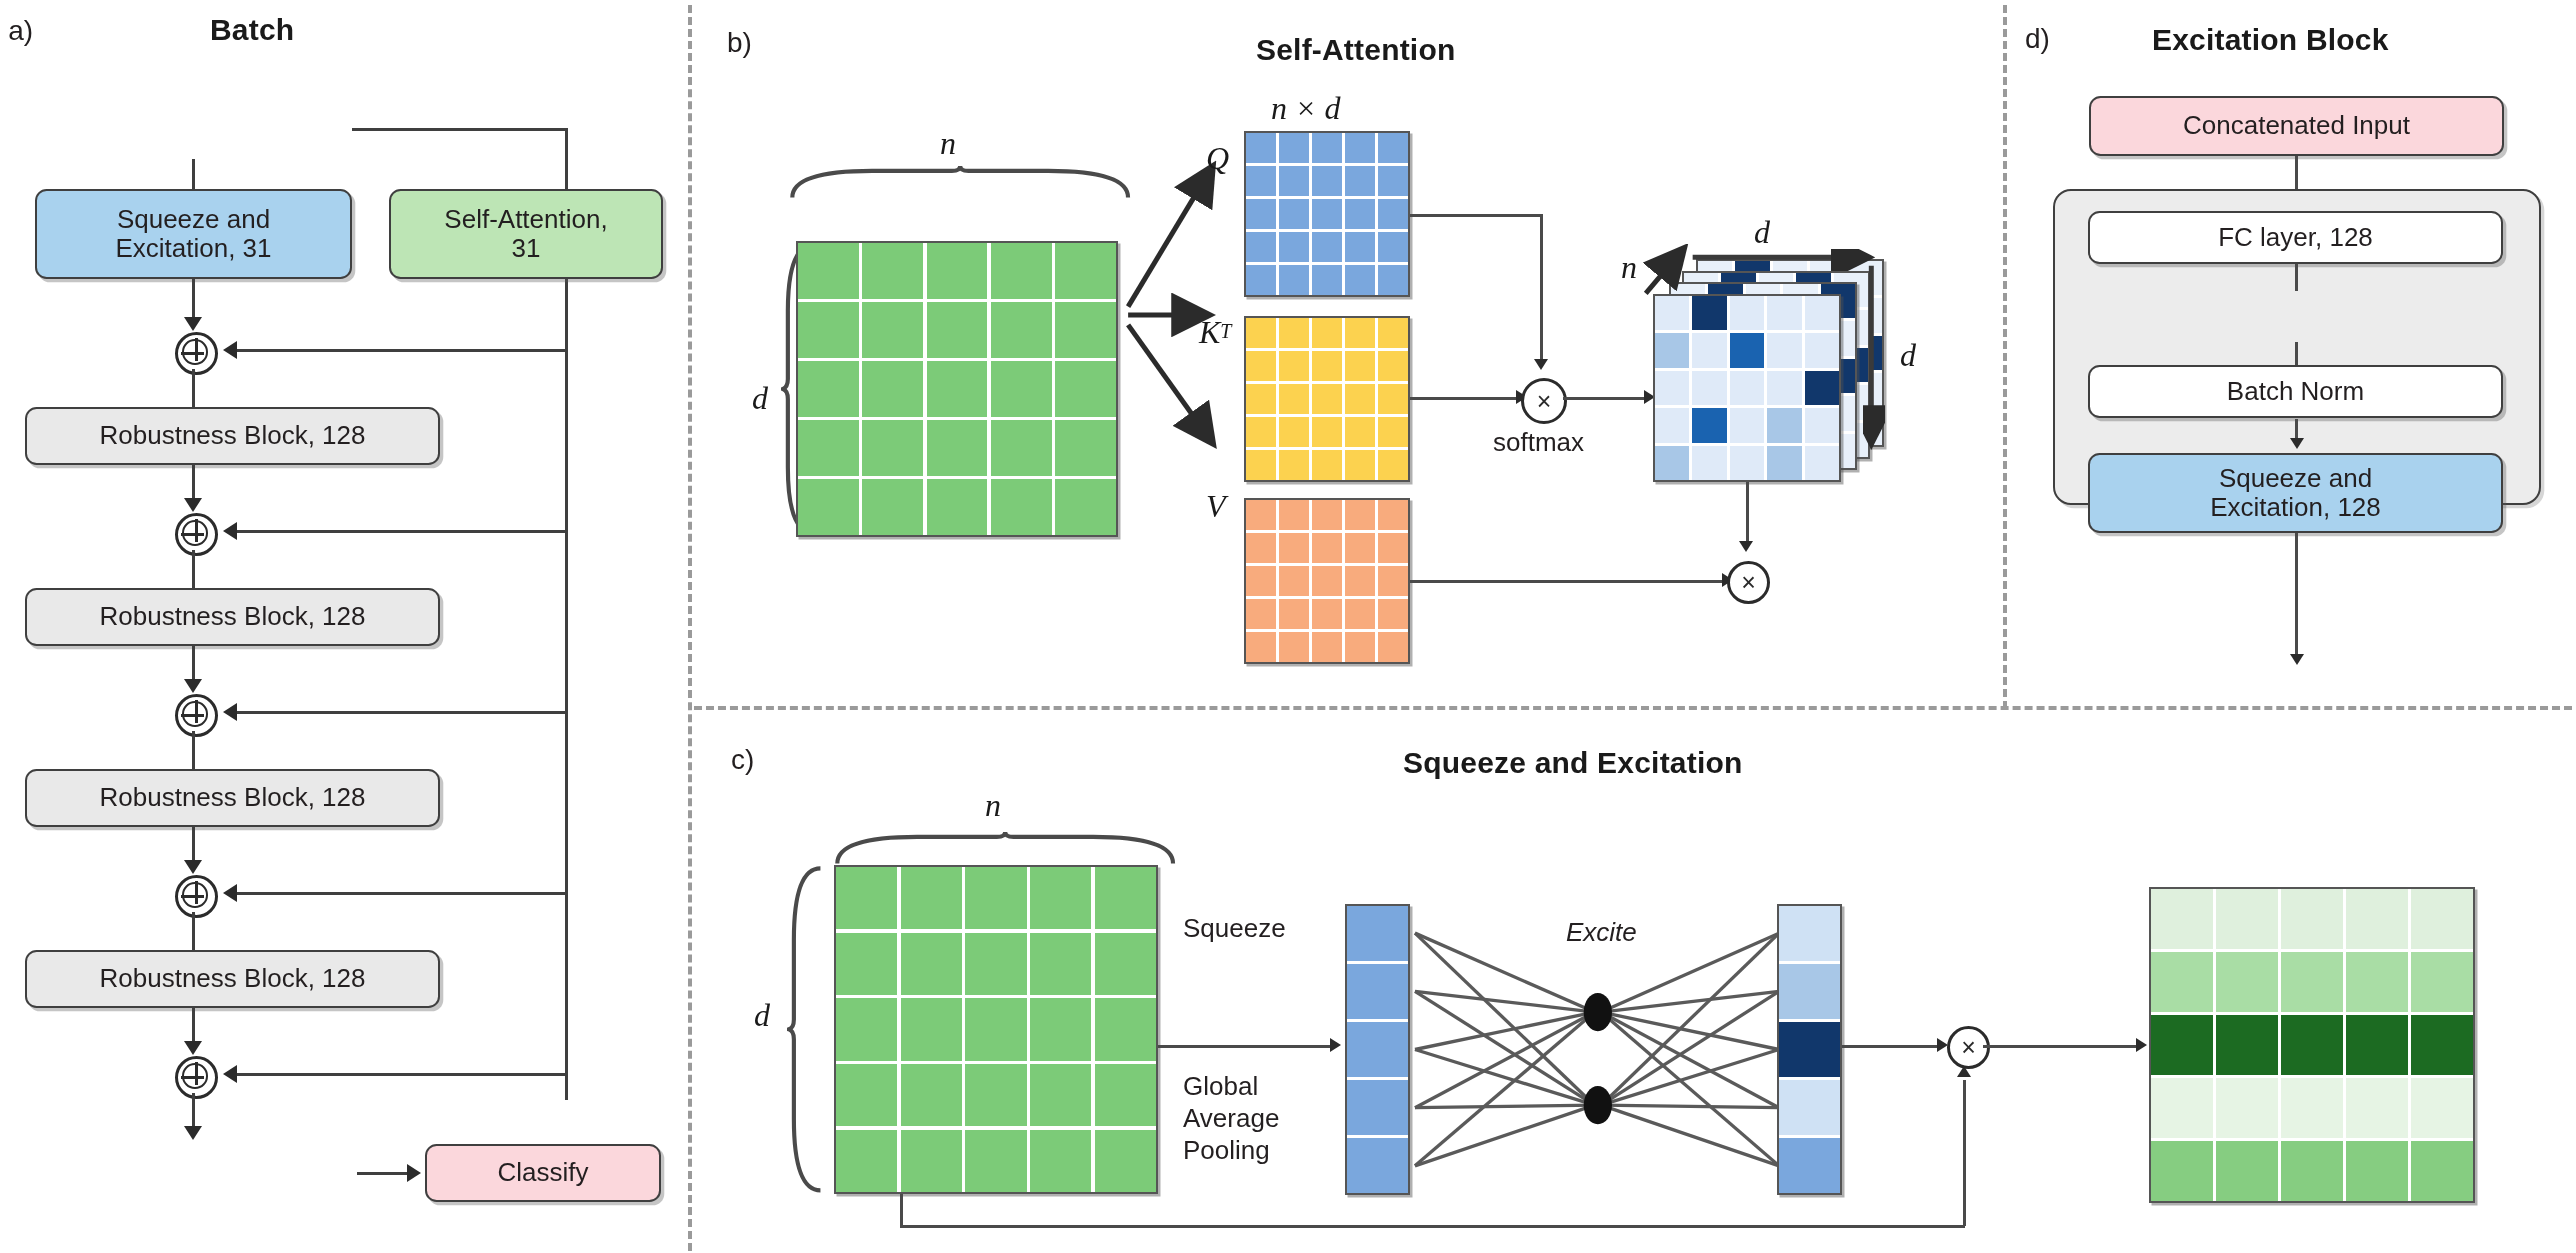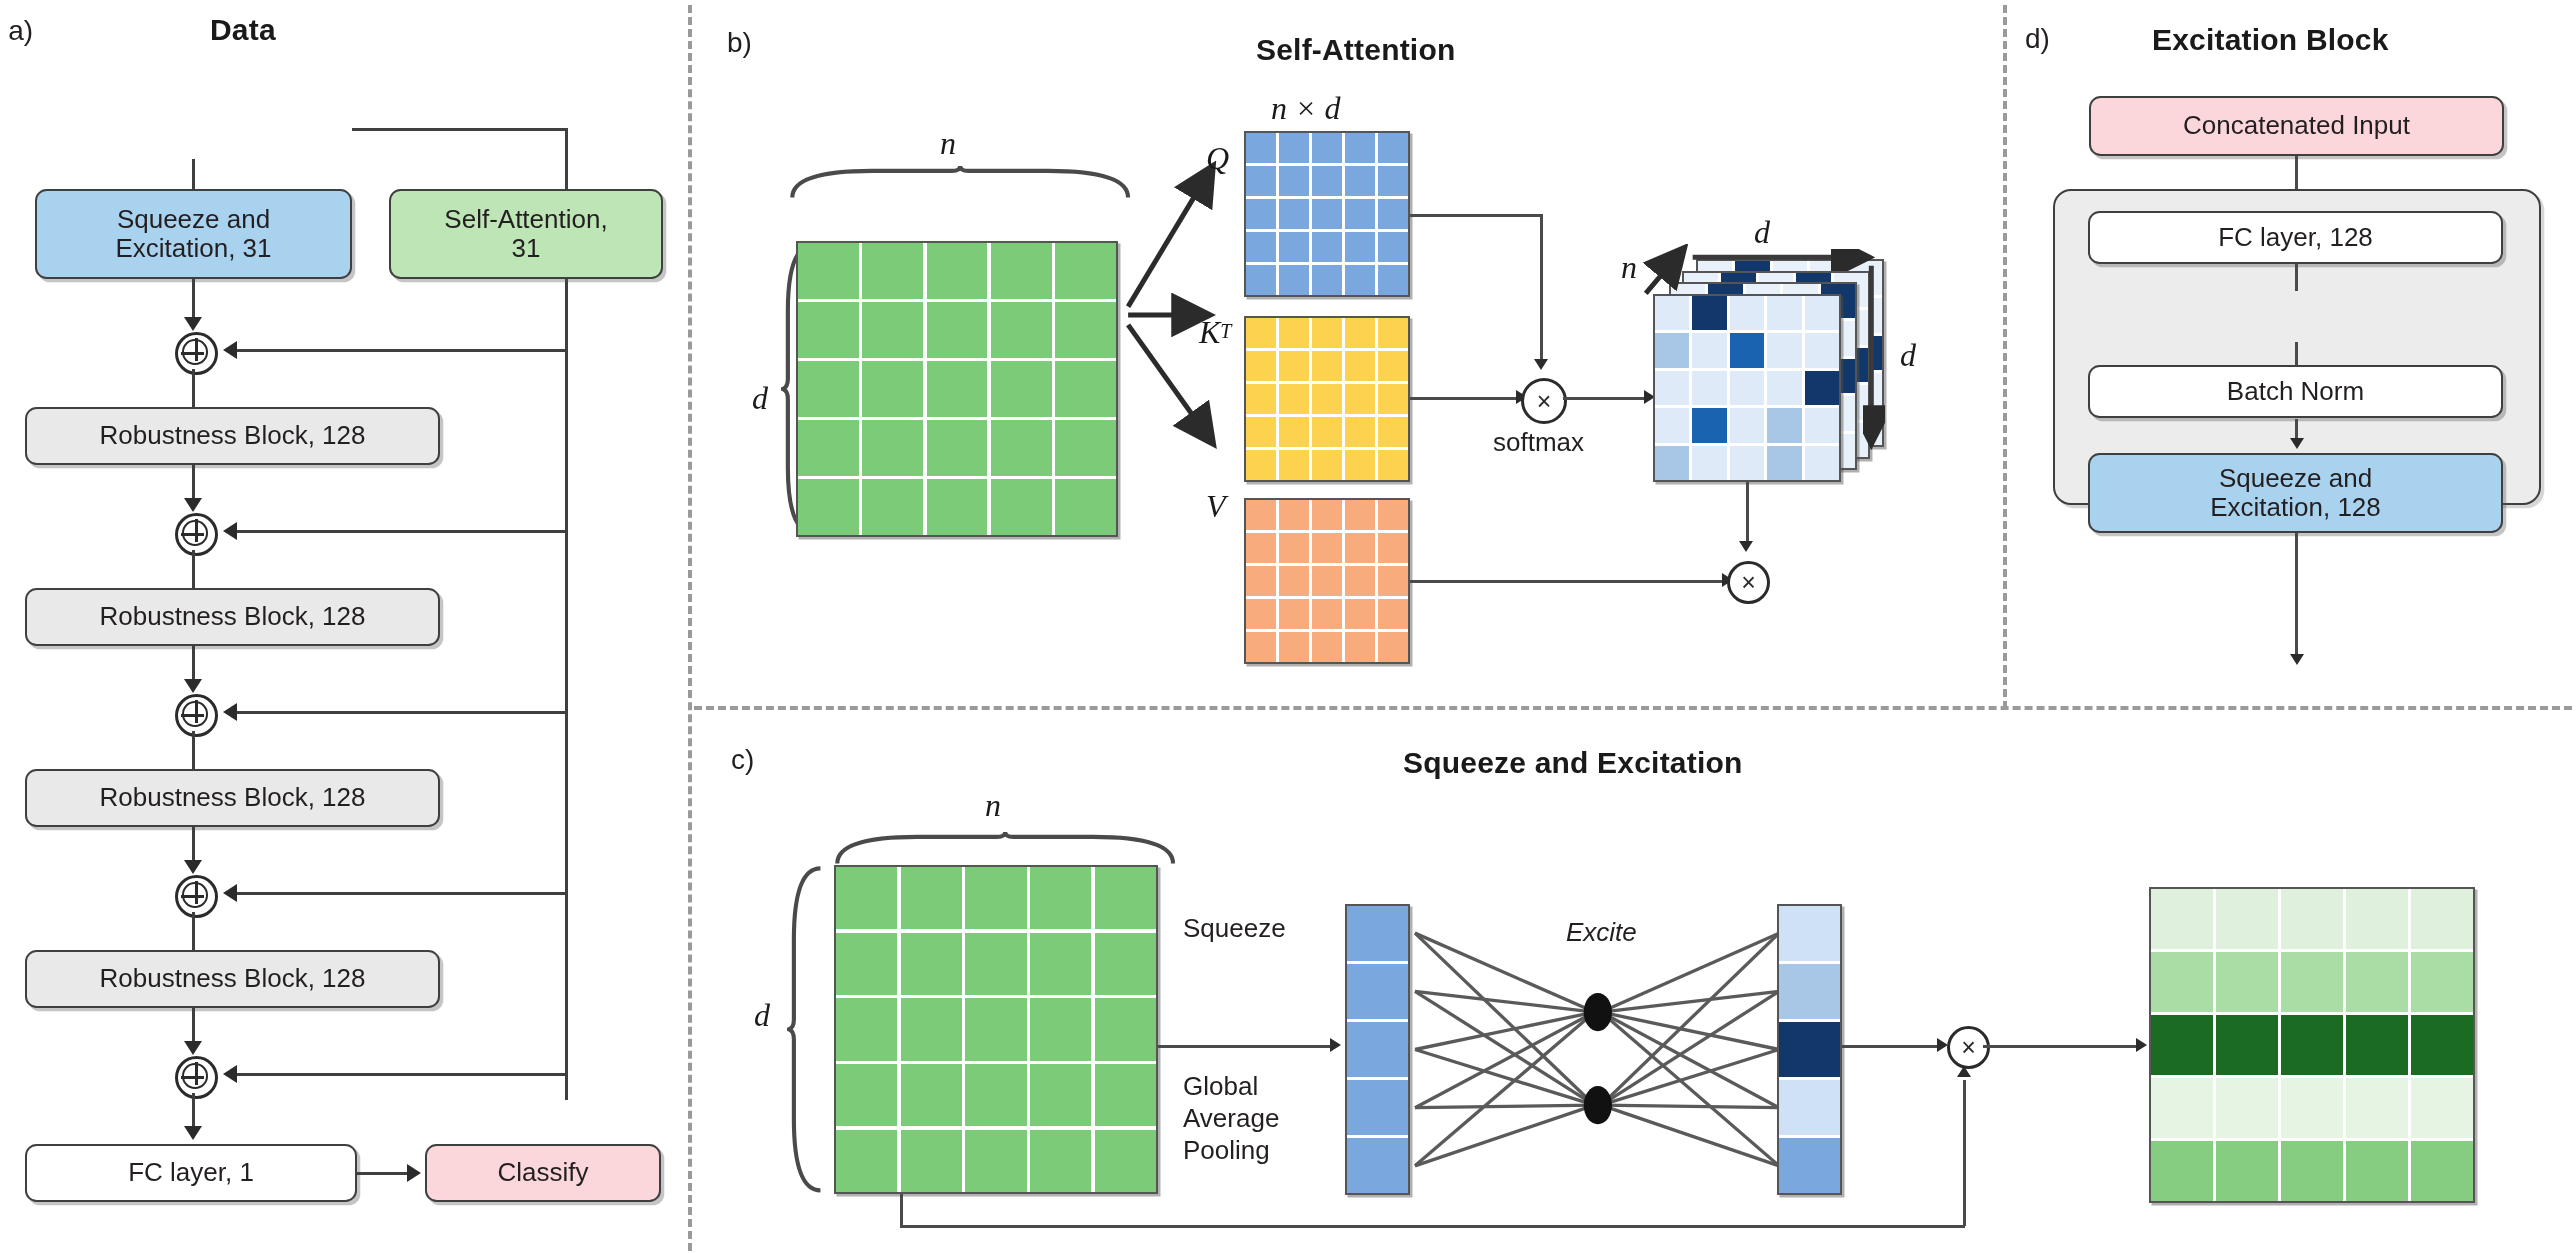--- a/index.html
+++ b/index.html
@@ -53,21 +53,21 @@
 </head>
 <body>
 
 <div id="stage">
 
   <div class="abs vdash" style="left:688px;top:5px;height:1246px;"></div>
   <div class="abs vdash" style="left:2003px;top:5px;height:704px;"></div>
   <div class="abs hdash" style="left:694px;top:706px;width:1878px;"></div>
 
   <div class="abs panel-letter" style="left:8.3px;top:15px;">a)</div>
-  <div class="abs panel-title" style="left:210px;top:13.3px;">Data</div>
+  <div class="abs panel-title" style="left:210px;top:13.3px;">Batch</div>
 
 
   <div class="abs hline" style="left:352px;top:128px;width:216px;"></div>
   <div class="abs vline" style="left:565px;top:128px;height:972px;"></div>
 
   <div class="abs vline" style="left:192px;top:159px;height:30px;"></div>
 
   <div class="abs box blue" style="left:35px;top:189px;width:317px;height:90px;">
     <span style="white-space:pre-line;">Squeeze and
 Excitation, 31</span>
@@ -136,23 +136,20 @@
 
   <div class="oplus" style="left:175px;top:1056px;">
       <span class="ring"></span>
     </div>
   <div class="abs hline" style="left:237px;top:1073px;width:331px;"></div>
   <div class="abs arrow-left" style="left:223px;top:1065px;"></div>
 
   <div class="abs vline" style="left:192px;top:1093px;height:37px;"></div>
   <div class="abs arrow-down" style="left:184px;top:1126px;"></div>
 
-  <div class="abs box white" style="left:25px;top:1144px;width:332px;height:58px;">
-    <span>FC layer, 1</span>
-  </div>
   <div class="abs hline" style="left:357px;top:1172px;width:51px;"></div>
   <div class="abs arrow-right" style="left:407px;top:1164px;"></div>
 
   <div class="abs box pink" style="left:425px;top:1144px;width:236px;height:58px;">
     <span>Classify</span>
   </div>
 
   <div class="abs panel-letter" style="left:727px;top:26.6px;">b)</div>
   <div class="abs panel-title" style="left:1256px;top:33px;">Self-Attention</div>
 

